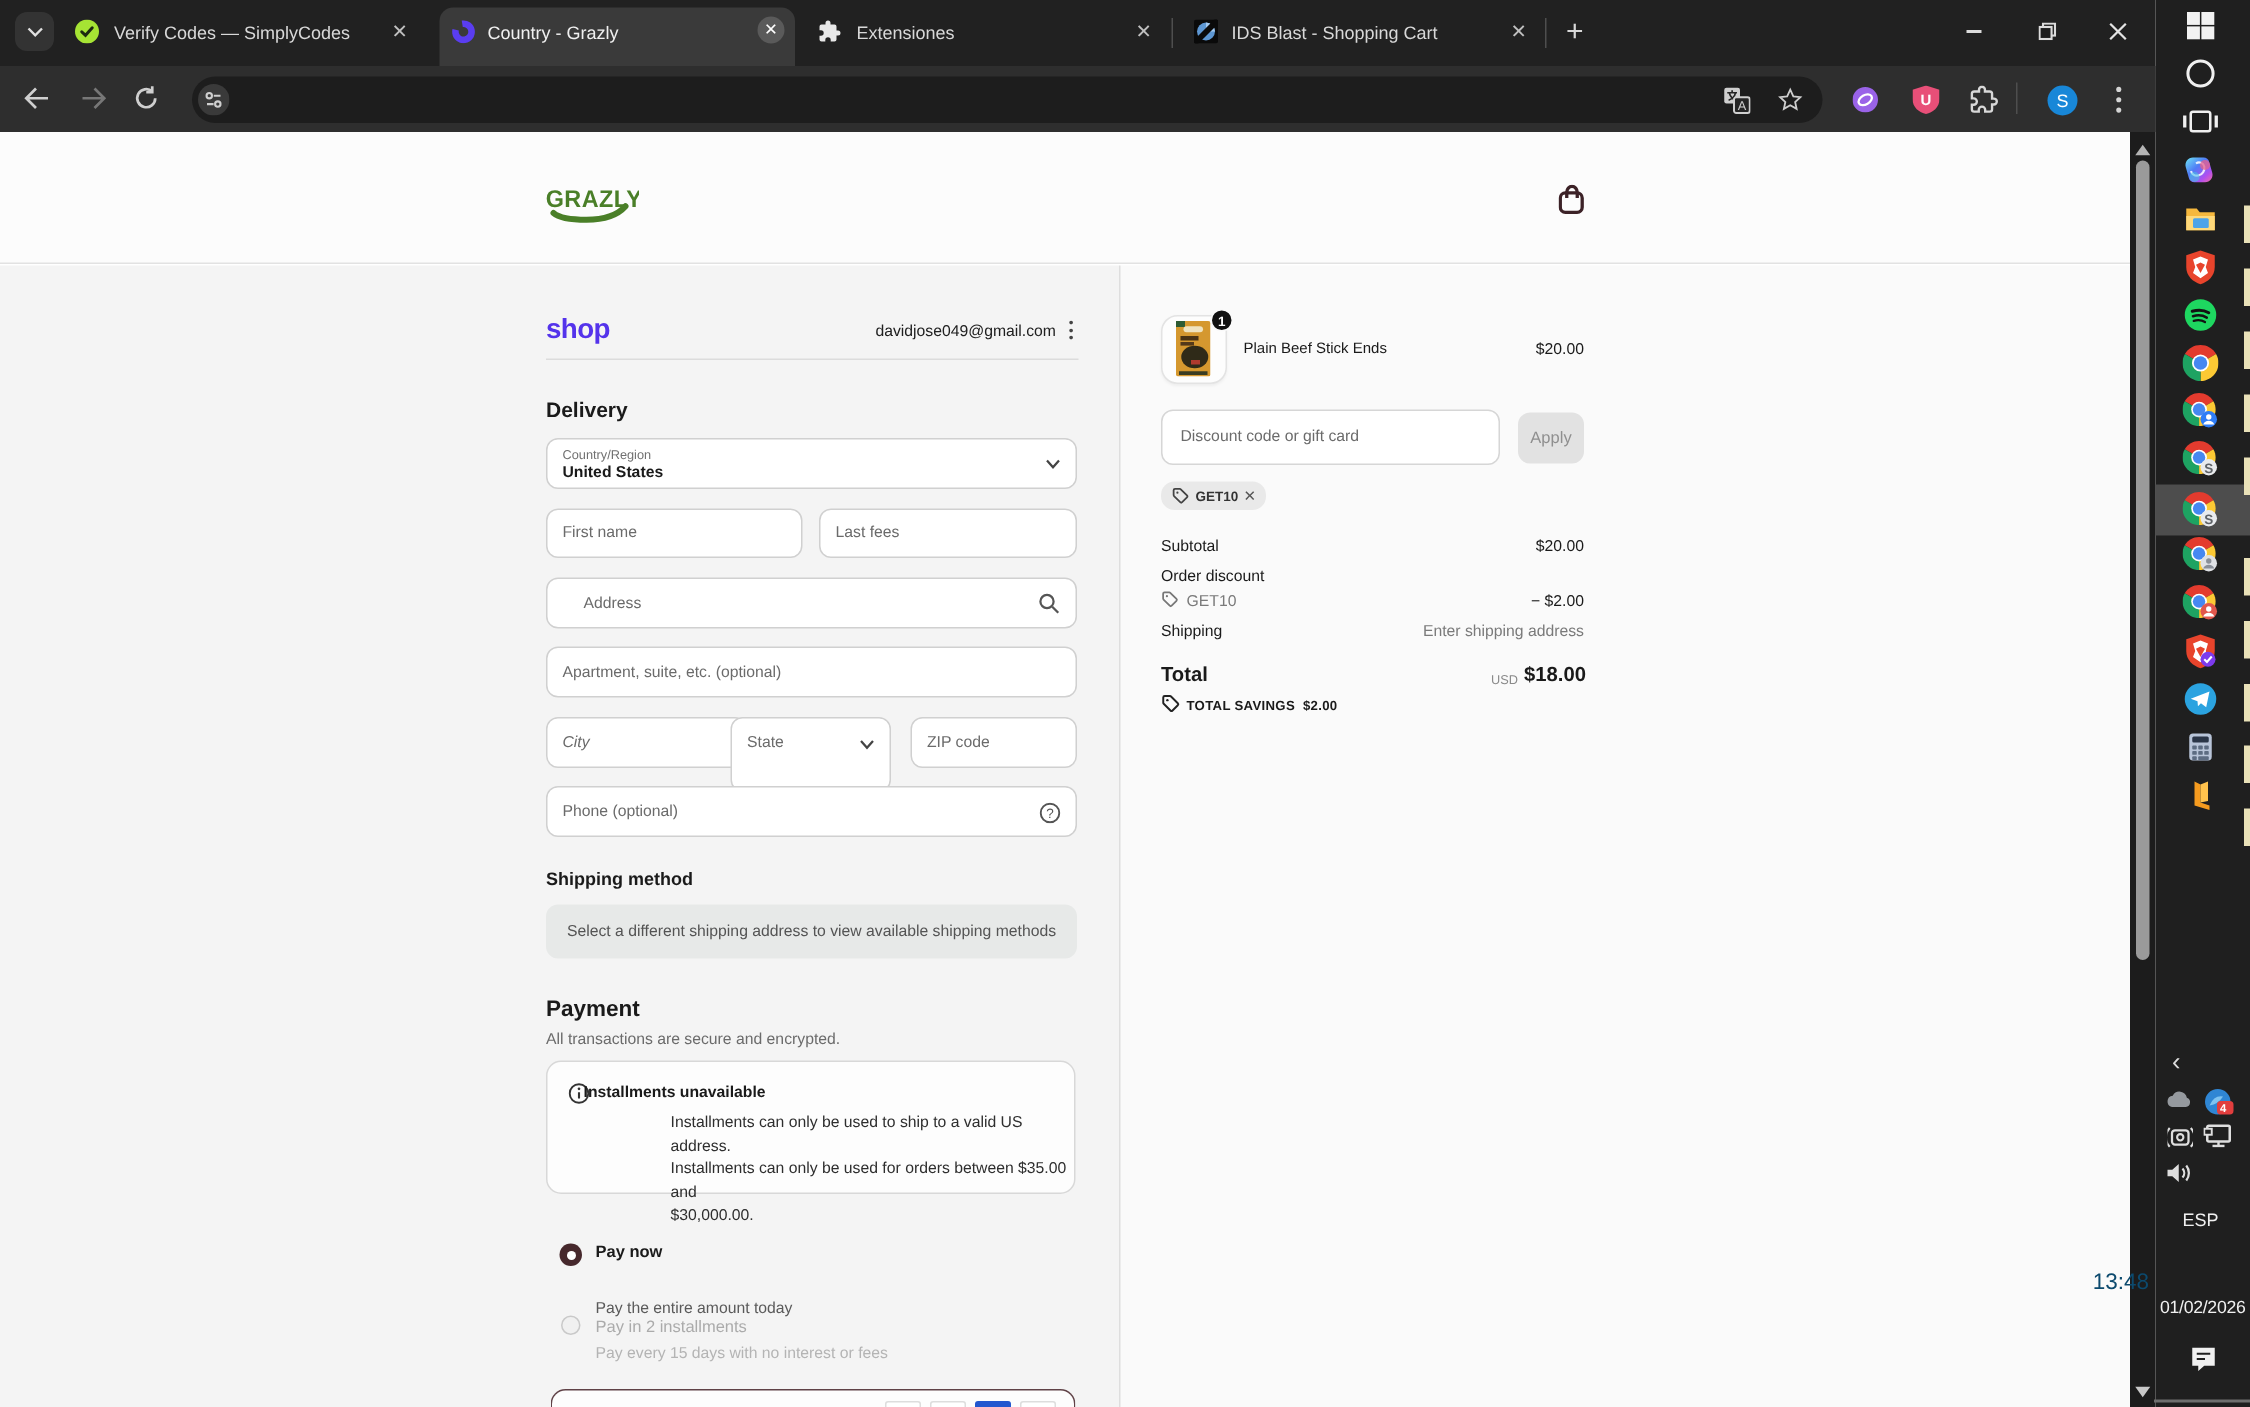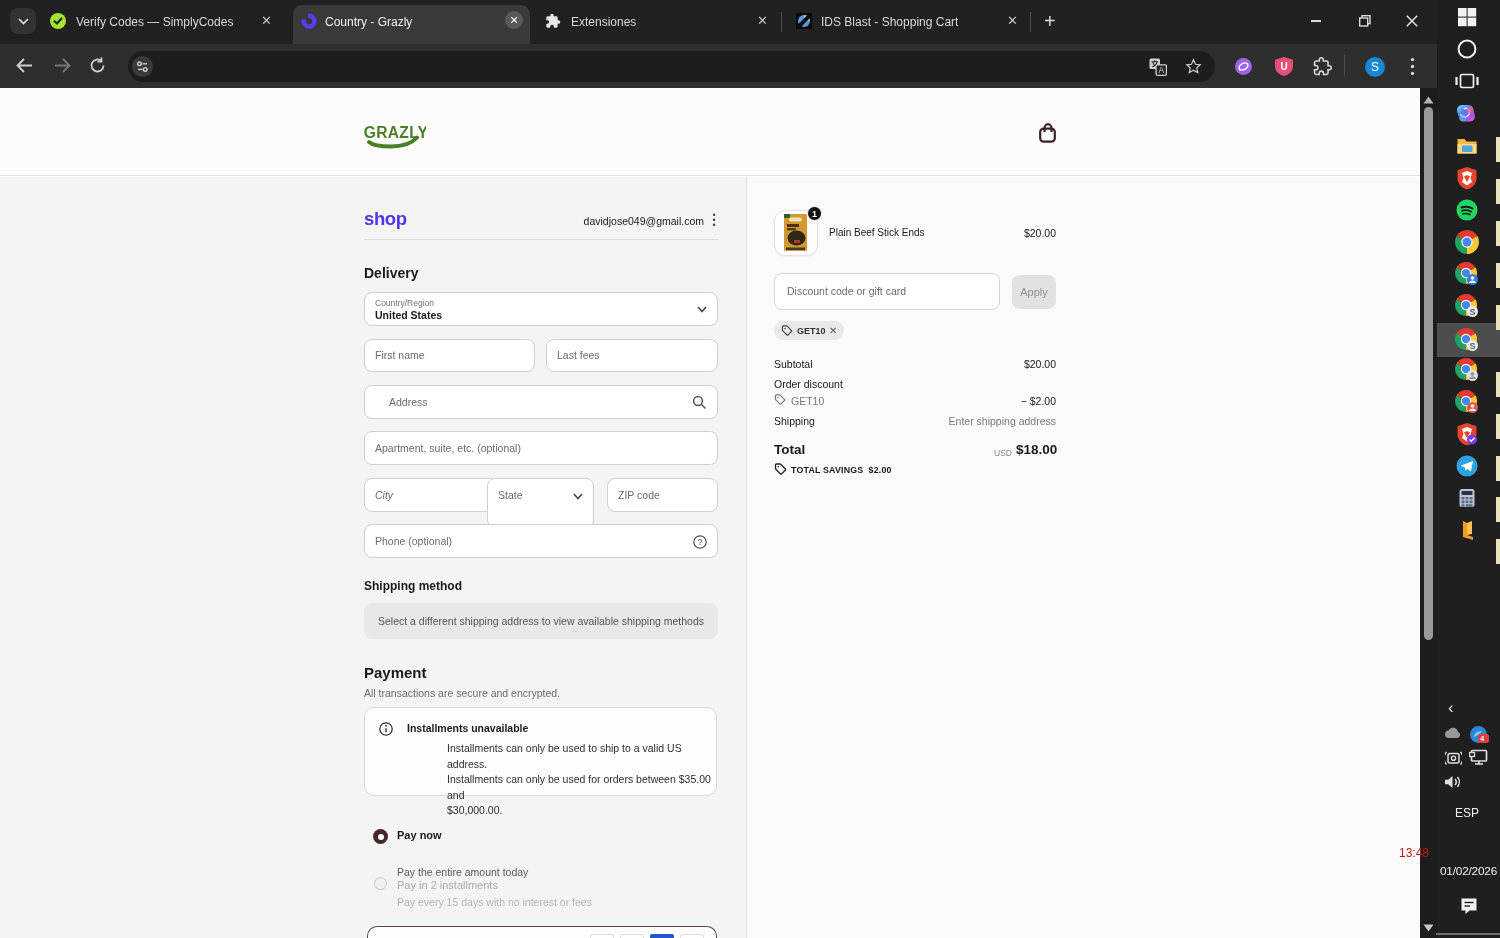--- a/index.html
+++ b/index.html
@@ -196,21 +196,21 @@
   <div class="abs" style="left:364px;top:603px;width:354px;height:36px;background:#e7e9e8;border-radius:8px;text-align:center;line-height:36px;font-size:10.5px;color:#545454;">Select a different shipping address to view available shipping methods</div>
 
   <div class="abs" style="left:364px;top:664px;font-size:15px;font-weight:bold;color:#1a1a1a;">Payment</div>
   <div class="abs" style="left:344px;top:687px;font-size:10.5px;color:#6b6b6b;margin-left:20px;">All transactions are secure and encrypted.</div>
   <div class="abs" style="left:364px;top:707px;width:353px;height:89px;background:#fdfdfd;border:1px solid #d8d8d8;border-radius:10px;">
     <svg class="abs" style="left:14px;top:14px" width="14" height="14">
       <circle cx="7" cy="7" r="6.2" fill="none" stroke="#333" stroke-width="1.3"></circle>
       <line x1="7" y1="6.2" x2="7" y2="10.3" stroke="#333" stroke-width="1.4"></line>
       <circle cx="7" cy="3.9" r="0.9" fill="#333"></circle>
     </svg>
-    <div class="abs" style="left:42px;top:14px;font-size:10.5px;font-weight:bold;color:#1a1a1a;">Installments unavailable</div>
+    <div class="abs" style="left:24px;top:14px;font-size:10.5px;font-weight:bold;color:#1a1a1a;">Installments unavailable</div>
     <div class="abs" style="left:34px;top:33px;font-size:10.5px;color:#2e2e2e;line-height:15.5px;margin-left:48px;">Installments can only be used to ship to a valid US address.<br>Installments can only be used for orders between $35.00 and<br>$30,000.00.</div>
   </div>
 
   <div class="abs" style="left:373px;top:829px;width:15px;height:15px;border-radius:50%;background:#46282c;"></div>
   <div class="abs" style="left:377.5px;top:833.5px;width:6px;height:6px;border-radius:50%;background:#fff;"></div>
   <div class="abs" style="left:397px;top:829px;font-size:11px;font-weight:bold;color:#1a1a1a;">Pay now</div>
   <div class="abs" style="left:397px;top:845px;font-size:10.5px;color:#5a5a5a;margin-top:21px;">Pay the entire amount today</div>
   <div class="abs" style="left:374px;top:877px;width:13px;height:13px;border-radius:50%;border:1.5px solid #c9c9c9;background:#f0f0f0;"></div>
   <div class="abs" style="left:397px;top:879px;font-size:11px;color:#ababab;">Pay in 2 installments</div>
   <div class="abs" style="left:397px;top:895.5px;font-size:10.5px;color:#b4b4b4;">Pay every 15 days with no interest or fees</div>
@@ -449,20 +449,20 @@
     <rect x="0.5" y="3.5" width="5" height="4" fill="#1f1f1f" stroke="#dedede" stroke-width="1.3"></rect>
     <line x1="10" y1="12" x2="10" y2="15" stroke="#dedede" stroke-width="1.6"></line>
     <line x1="6" y1="15" x2="14" y2="15" stroke="#dedede" stroke-width="1.6"></line>
   </svg>
 <svg class="abs" style="left:1444px;top:775px" width="19" height="14">
     <path d="M1 4.8 h3.2 L8.5 1 v12 L4.2 9.2 H1 Z" fill="#dedede"></path>
     <path d="M11 4 a4.5 4.5 0 0 1 0 6" stroke="#dedede" stroke-width="1.5" fill="none"></path>
     <path d="M13.5 2 a8 8 0 0 1 0 10" stroke="#dedede" stroke-width="1.5" fill="none"></path>
   </svg>
 <div class="abs" style="left:1437px;top:806px;width:60px;text-align:center;color:#f0f0f0;font-size:12px;">ESP</div>
-<div class="abs" style="left:1384px;top:846px;width:60px;text-align:center;color:#b91c1c;font-size:12px;">13:48</div>
+<div class="abs" style="left:1384px;top:846px;width:60px;text-align:center;color:#0c4a6e;font-size:15px;">13:48</div>
 <div class="abs" style="left:1437px;top:864px;width:63px;text-align:center;color:#f0f0f0;font-size:11.8px;letter-spacing:-0.2px;">01/02/2026</div>
 <svg class="abs" style="left:1460px;top:897px" width="18" height="19">
     <path d="M1.5 1.5 h15 v12 h-7 l-4 3.5 v-3.5 H1.5 Z" fill="#f0f0f0"></path>
     <line x1="4.5" y1="5.5" x2="13.5" y2="5.5" stroke="#1f1f1f" stroke-width="1.4"></line>
     <line x1="4.5" y1="9" x2="10" y2="9" stroke="#1f1f1f" stroke-width="1.4"></line>
   </svg>
 <div class="abs" style="left:1436px;top:933px;width:64px;height:1.5px;background:#6e6e6e;"></div>
 
 </body></html>

